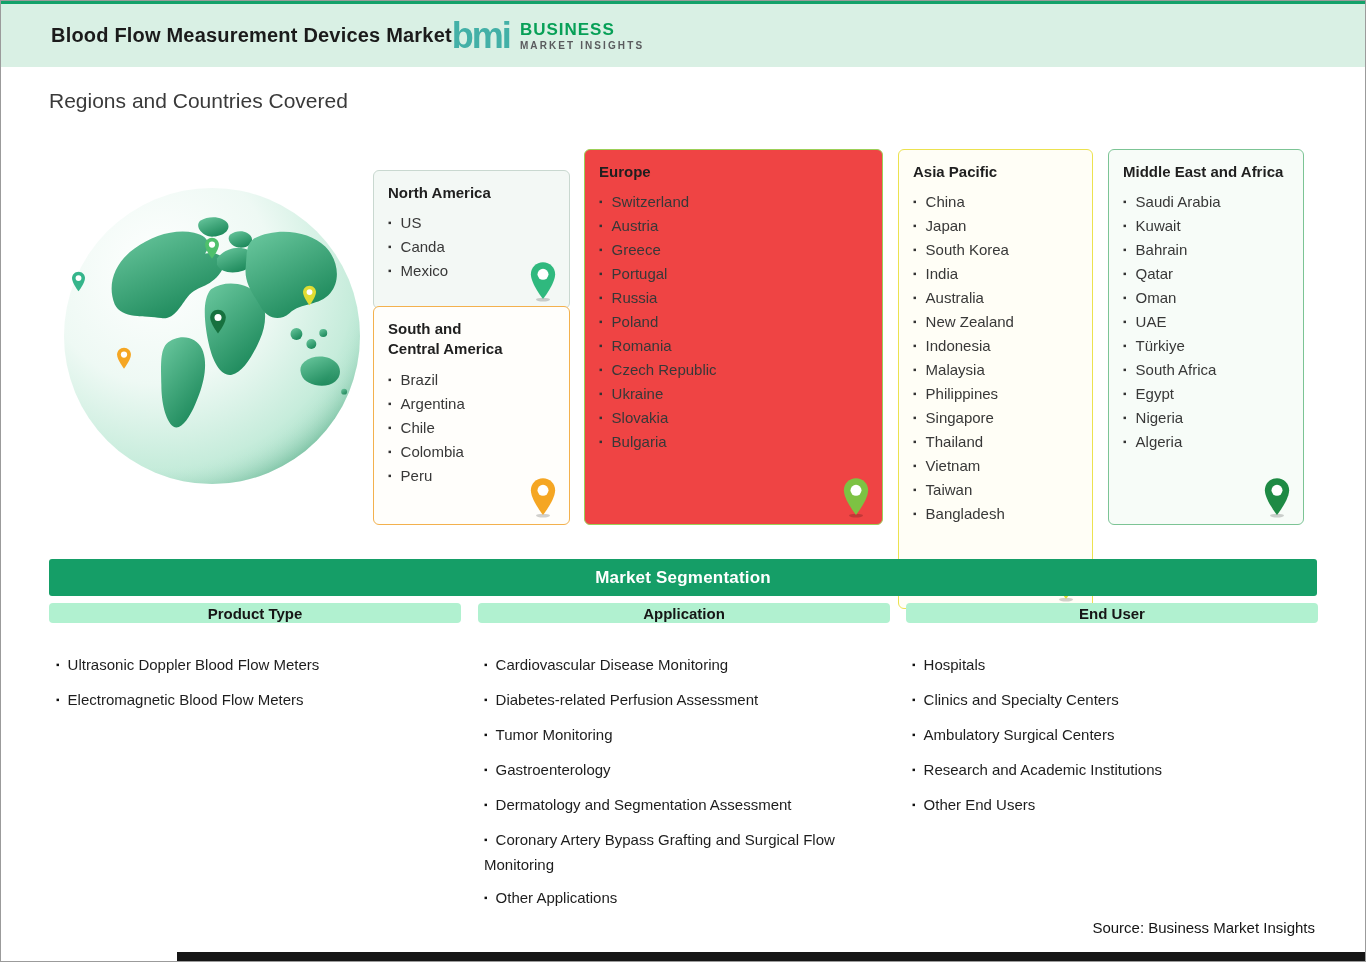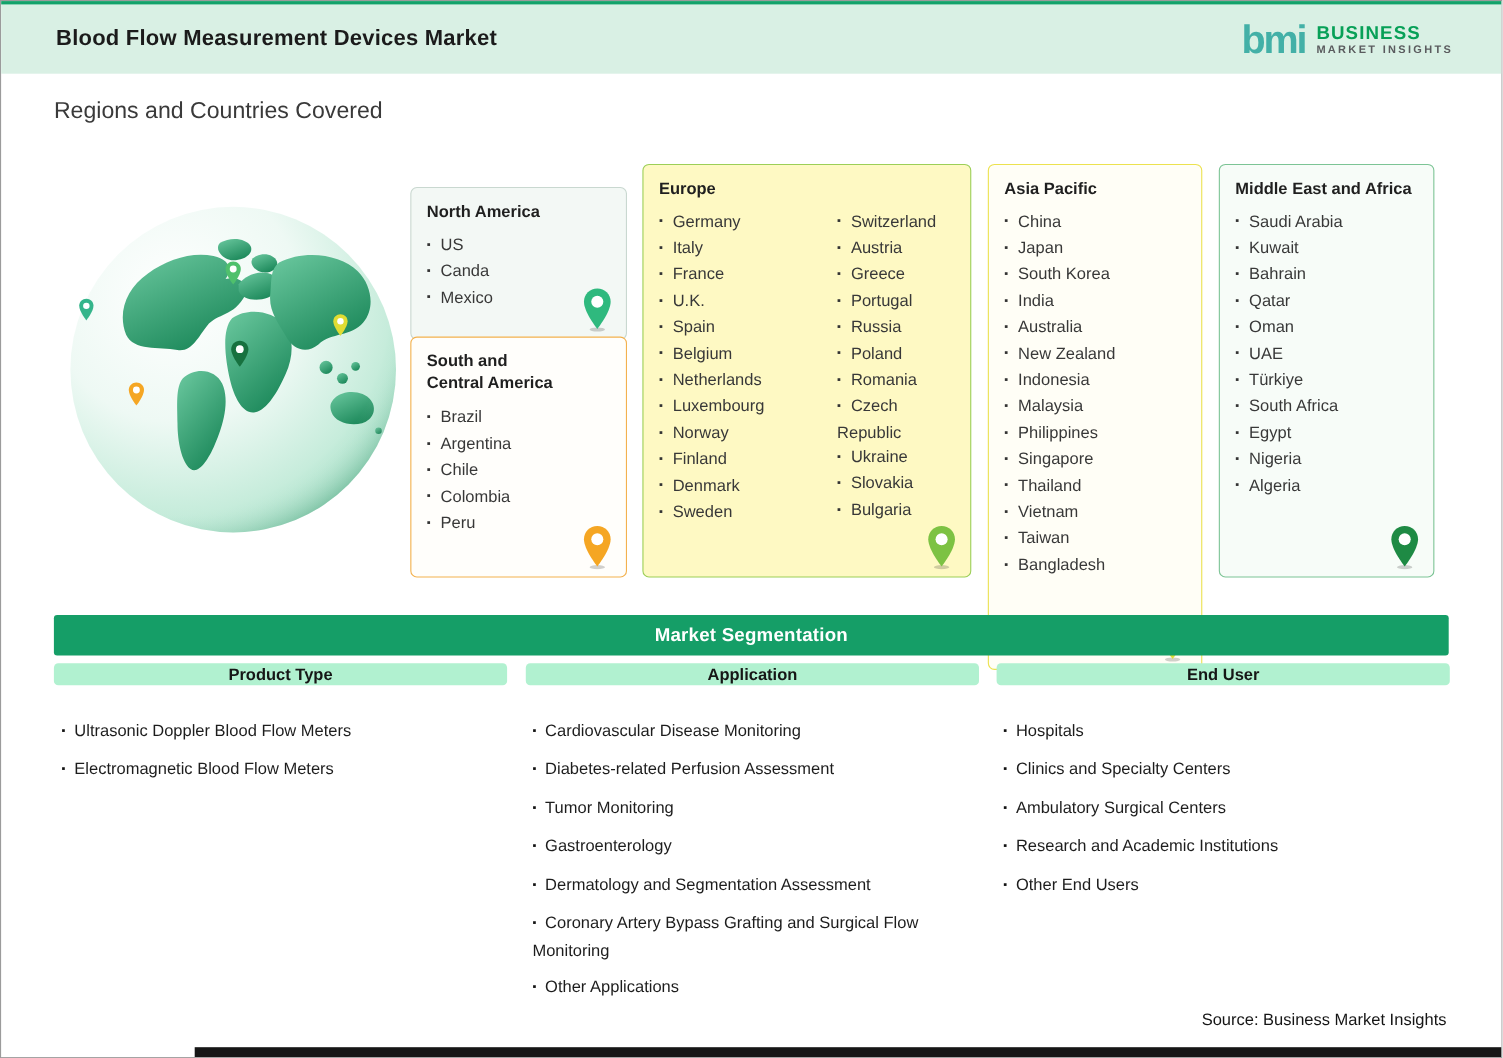--- a/index.html
+++ b/index.html
@@ -6,21 +6,21 @@
   body { font-family:"Liberation Sans","DejaVu Sans",sans-serif; }
   .page {
     position:relative; width:1366px; height:962px; background:#ffffff;
     border:1px solid #9b9b9b; box-sizing:border-box; overflow:hidden;
   }
 
   
   .topbar {
     position:absolute; left:0; top:0; right:0; height:66px;
     background:#d9f0e4; border-top:3px solid #13a26a;
-    display:flex; align-items:center; justify-content:space-between;
+    display:flex; align-items:center; 
     padding:0 44px 0 50px; box-sizing:border-box;
   }
   .page-title { margin:0; font-size:20px; font-weight:700; color:#1b1b1b; letter-spacing:.2px; }
   .logo { display:flex; align-items:center; gap:10px; }
   .logo-mark { font-size:36px; font-weight:700; color:#43b0a7; letter-spacing:-2px; line-height:1; }
   .logo-text { display:flex; flex-direction:column; line-height:1.15; }
   .logo-l1 { font-size:17px; font-weight:700; color:#07a057; letter-spacing:1px; }
   .logo-l2 { font-size:10px; font-weight:700; color:#5a5b5e; letter-spacing:2.1px; }
 
   .section-title { position:absolute; left:48px; top:88px; margin:0; font-size:21px; font-weight:400; color:#3a3a3a;text-align:center; }
@@ -36,21 +36,21 @@
   .gp5 { left:53px;  top:160px; width:16px; }
   .globe-pin svg { width:100%; height:auto; display:block; }
 
   
   .card {
     position:absolute; background:#fdfefd; border:1px solid #cccccc;
     border-radius:6px; padding:12px 14px; box-sizing:border-box;
   }
   .card-na  { left:372px;  top:148px; width:197px; height:139px; background:#f3f8f5; }
   .card-sca { left:372px;  top:305px; width:197px; height:219px; background:#fffefb; }
-  .card-eu  { left:583px;  top:148px; width:299px; height:376px; background:#fef9c3; }
+  .card-eu  { left:583px;  top:148px; width:299px; height:376px; background:#ef4444; }
   .card-ap  { left:897px;  top:148px; width:195px; height:460px; background:#fffef6; }
   .card-mea { left:1107px; top:148px; width:196px; height:376px; background:#f7fcf8; }
   .card-title { margin:0 0 9px 0; font-size:15px; font-weight:700; color:#1f1f1f; white-space:pre-line; line-height:1.35; }
   .country-item { font-size:15px; color:#383838; line-height:22px; }
   .country-item::before { content:"▪"; font-size:10px; margin-right:9px; position:relative; top:-2px; color:#333; }
   .card-cols { display:flex; gap:12px; }
   .card-cols .col-a { width:150px; }
   .card-cols .col-b { flex:1; }
   .card .pin { position:absolute; right:12px; bottom:6px; width:28px; height:41px; }
 
@@ -196,34 +196,20 @@
     <svg class="pin" viewBox="0 0 24 35">
       <ellipse cx="12" cy="33" rx="6" ry="1.6" fill="rgba(0,0,0,0.18)"></ellipse>
       <path d="M12 1 C6.2 1 1.6 5.6 1.6 11.3 C1.6 19.4 12 32.5 12 32.5 C12 32.5 22.4 19.4 22.4 11.3 C22.4 5.6 17.8 1 12 1 Z" fill="#f5a623"></path>
       <circle cx="12" cy="11.3" r="4.7" fill="#ffffff"></circle>
     </svg>
   </section>
 
   <section class="card card-eu" style="border-color: rgb(156, 207, 87);">
     <h3 class="card-title">Europe</h3>
     <div class="card-cols">
-      <div class="country-list col-a">
-          <div class="country-item">Germany</div>
-          <div class="country-item">Italy</div>
-          <div class="country-item">France</div>
-          <div class="country-item">U.K.</div>
-          <div class="country-item">Spain</div>
-          <div class="country-item">Belgium</div>
-          <div class="country-item">Netherlands</div>
-          <div class="country-item">Luxembourg</div>
-          <div class="country-item">Norway</div>
-          <div class="country-item">Finland</div>
-          <div class="country-item">Denmark</div>
-          <div class="country-item">Sweden</div>
-        </div>
       <div class="country-list col-b">
           <div class="country-item">Switzerland</div>
           <div class="country-item">Austria</div>
           <div class="country-item">Greece</div>
           <div class="country-item">Portugal</div>
           <div class="country-item">Russia</div>
           <div class="country-item">Poland</div>
           <div class="country-item">Romania</div>
           <div class="country-item">Czech Republic</div>
           <div class="country-item">Ukraine</div>

